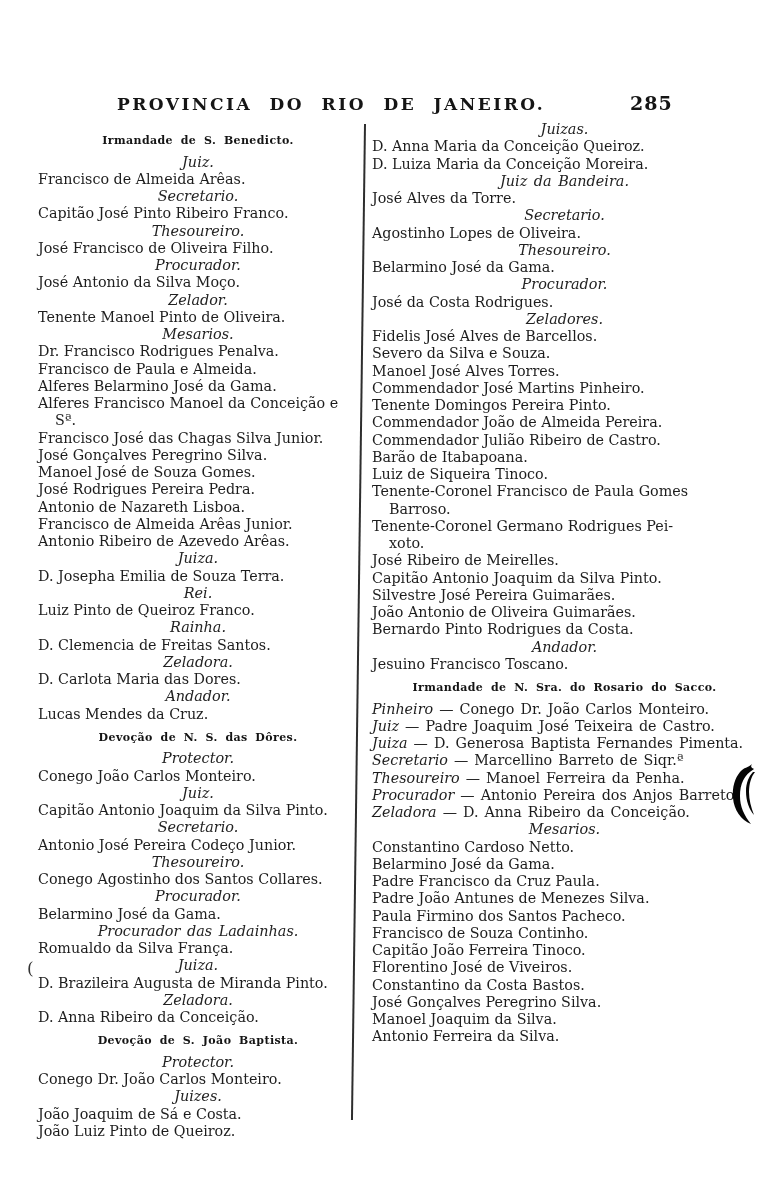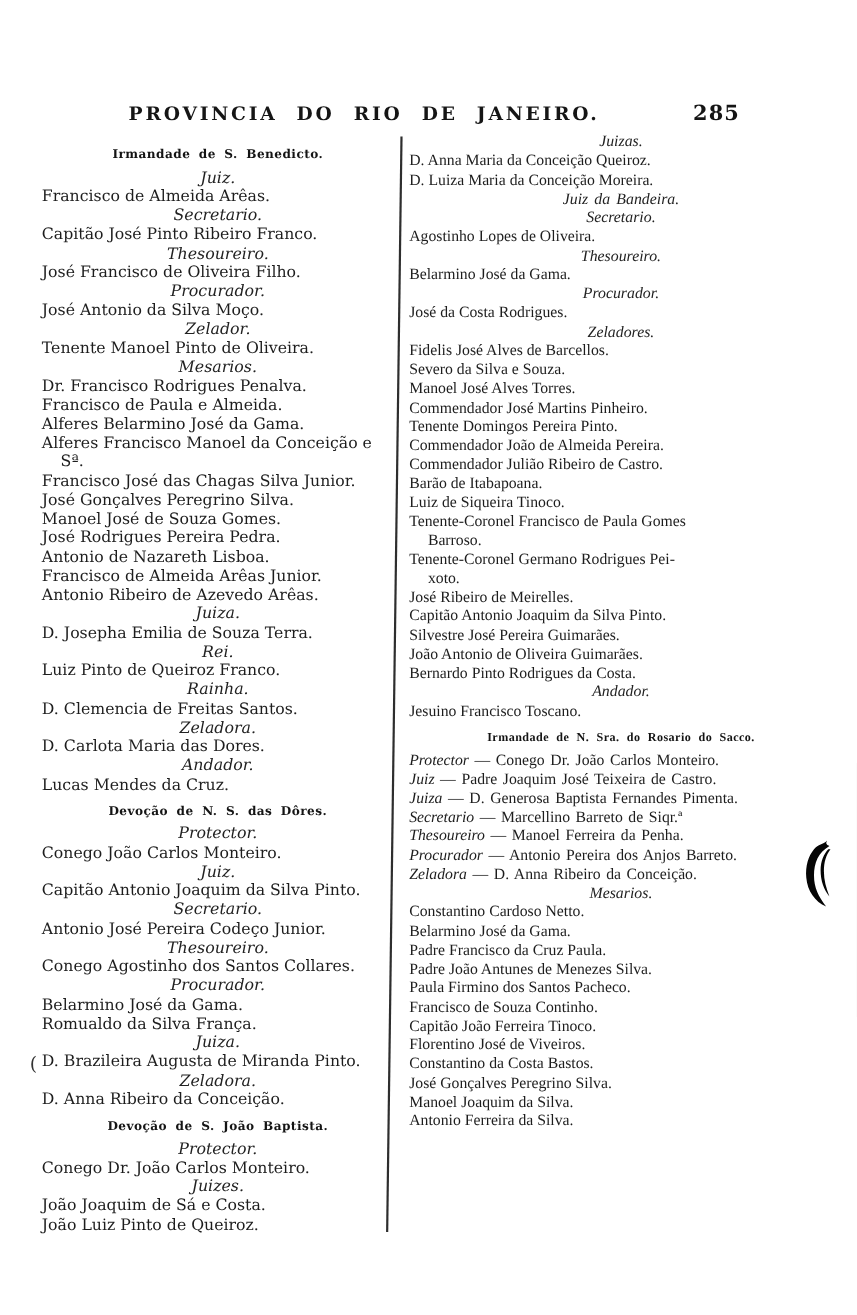--- a/index.html
+++ b/index.html
@@ -25,21 +25,21 @@
     font-weight:bold;font-size:19px;letter-spacing:1px;
     color:#151515;
   }
   .divider{
     position:absolute;left:364px;top:124px;
     width:1.5px;height:996px;background:#2e2e2e;
     transform:rotate(0.75deg);transform-origin:top center;
   }
   .col{position:absolute;font-size:14.3px;line-height:17.25px;}
   .col-left{left:35px;top:126px;width:326px;}
-  .col-right{left:369px;top:121px;width:391px;font-family:Liberation Serif, serif;}
+  .col-right{left:369px;top:121px;width:391px;}
   .sec-heading{
     font-weight:bold;font-size:11px;line-height:18.5px;
     text-align:center;word-spacing:3.5px;letter-spacing:0.4px;
     margin:6px 0 3px 0;color:#141414;
   }
   .role-label{
     font-style:italic;font-size:14.4px;
     text-align:center;word-spacing:2px;
     color:#222;
   }
@@ -109,37 +109,39 @@
       <div class="role-label">Protector.</div>
       <div class="name-line">Conego João Carlos Monteiro.</div>
       <div class="role-label">Juiz.</div>
       <div class="name-line">Capitão Antonio Joaquim da Silva Pinto.</div>
       <div class="role-label">Secretario.</div>
       <div class="name-line">Antonio José Pereira Codeço Junior.</div>
       <div class="role-label">Thesoureiro.</div>
       <div class="name-line">Conego Agostinho dos Santos Collares.</div>
       <div class="role-label">Procurador.</div>
       <div class="name-line">Belarmino José da Gama.</div>
+      <div class="role-label">Procurador das Ladainhas.</div>
       <div class="name-line">Romualdo da Silva França.</div>
       <div class="role-label">Juiza.</div>
       <div class="name-line">D. Brazileira Augusta de Miranda Pinto.</div>
       <div class="role-label">Zeladora.</div>
       <div class="name-line">D. Anna Ribeiro da Conceição.</div>
       <div class="sec-heading">Devoção de S. João Baptista.</div>
       <div class="role-label">Protector.</div>
       <div class="name-line">Conego Dr. João Carlos Monteiro.</div>
       <div class="role-label">Juizes.</div>
       <div class="name-line">João Joaquim de Sá e Costa.</div>
       <div class="name-line">João Luiz Pinto de Queiroz.</div>
     </div>
   <div class="col col-right" id="col-right">
       <div class="role-label">Juizas.</div>
       <div class="name-line">D. Anna Maria da Conceição Queiroz.</div>
       <div class="name-line">D. Luiza Maria da Conceição Moreira.</div>
       <div class="role-label">Juiz da Bandeira.</div>
+      <div class="name-line">José Alves da Torre.</div>
       <div class="role-label">Secretario.</div>
       <div class="name-line">Agostinho Lopes de Oliveira.</div>
       <div class="role-label">Thesoureiro.</div>
       <div class="name-line">Belarmino José da Gama.</div>
       <div class="role-label">Procurador.</div>
       <div class="name-line">José da Costa Rodrigues.</div>
       <div class="role-label">Zeladores.</div>
       <div class="name-line">Fidelis José Alves de Barcellos.</div>
       <div class="name-line">Severo da Silva e Souza.</div>
       <div class="name-line">Manoel José Alves Torres.</div>
@@ -158,21 +160,21 @@
         <div class="cont">xoto.</div>
       </div>
       <div class="name-line">José Ribeiro de Meirelles.</div>
       <div class="name-line">Capitão Antonio Joaquim da Silva Pinto.</div>
       <div class="name-line">Silvestre José Pereira Guimarães.</div>
       <div class="name-line">João Antonio de Oliveira Guimarães.</div>
       <div class="name-line">Bernardo Pinto Rodrigues da Costa.</div>
       <div class="role-label">Andador.</div>
       <div class="name-line">Jesuino Francisco Toscano.</div>
       <div class="sec-heading">Irmandade de N. Sra. do Rosario do Sacco.</div>
-      <div class="entry"><span class="entry-role">Protector</span><span> — </span><span>Conego Dr. João Carlos Monteiro.</span></div>
+      <div class="entry"><span class="entry-role">Pinheiro</span><span> — </span><span>Conego Dr. João Carlos Monteiro.</span></div>
       <div class="entry"><span class="entry-role">Juiz</span><span> — </span><span>Padre Joaquim José Teixeira de Castro.</span></div>
       <div class="entry"><span class="entry-role">Juiza</span><span> — </span><span>D. Generosa Baptista Fernandes Pimenta.</span></div>
       <div class="entry"><span class="entry-role">Secretario</span><span> — </span><span>Marcellino Barreto de Siqr.ª</span></div>
       <div class="entry"><span class="entry-role">Thesoureiro</span><span> — </span><span>Manoel Ferreira da Penha.</span></div>
       <div class="entry"><span class="entry-role">Procurador</span><span> — </span><span>Antonio Pereira dos Anjos Barreto.</span></div>
       <div class="entry"><span class="entry-role">Zeladora</span><span> — </span><span>D. Anna Ribeiro da Conceição.</span></div>
       <div class="role-label">Mesarios.</div>
       <div class="name-line">Constantino Cardoso Netto.</div>
       <div class="name-line">Belarmino José da Gama.</div>
       <div class="name-line">Padre Francisco da Cruz Paula.</div>

